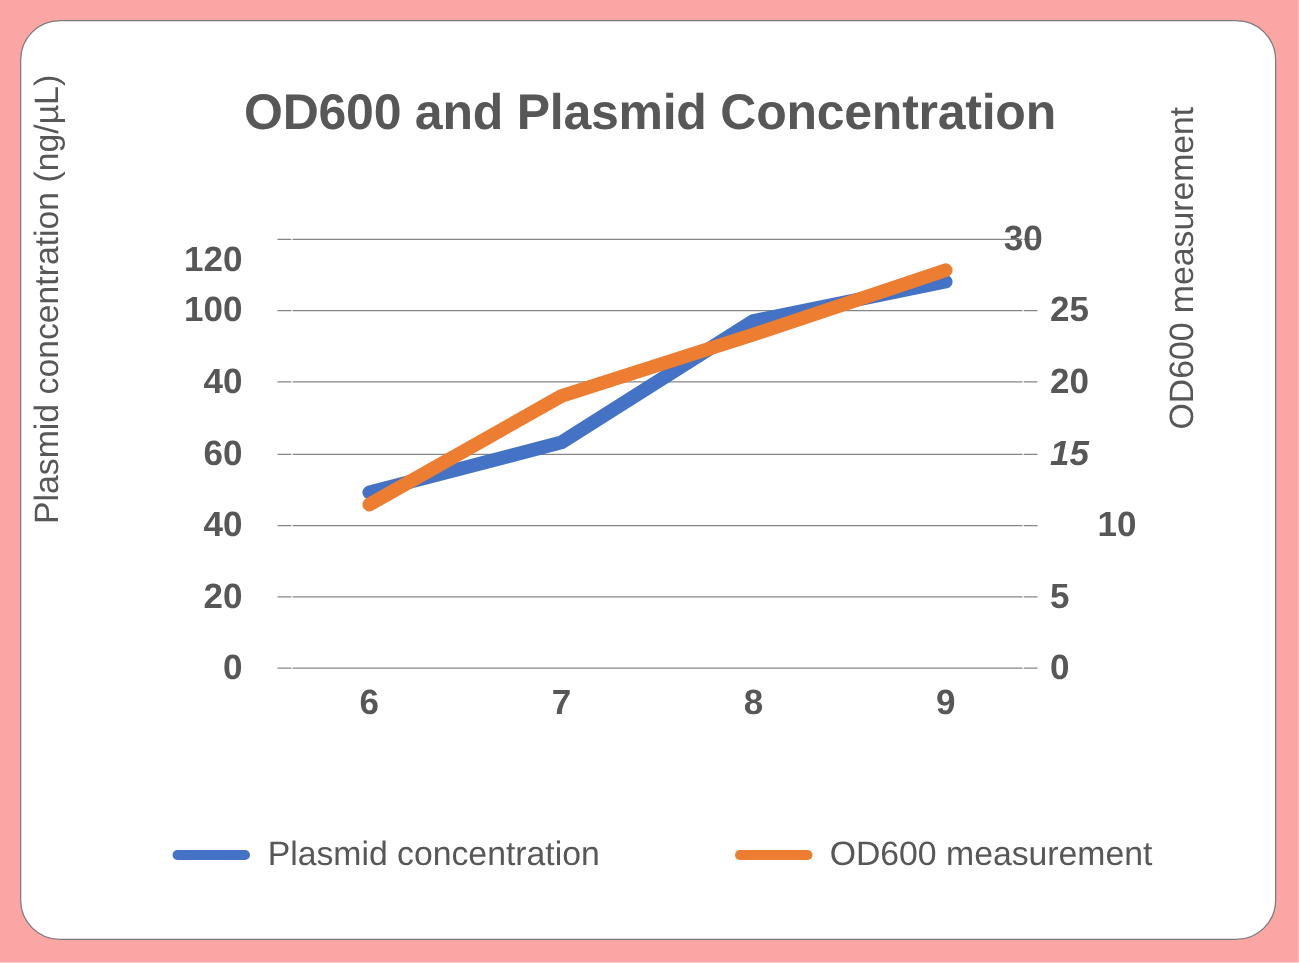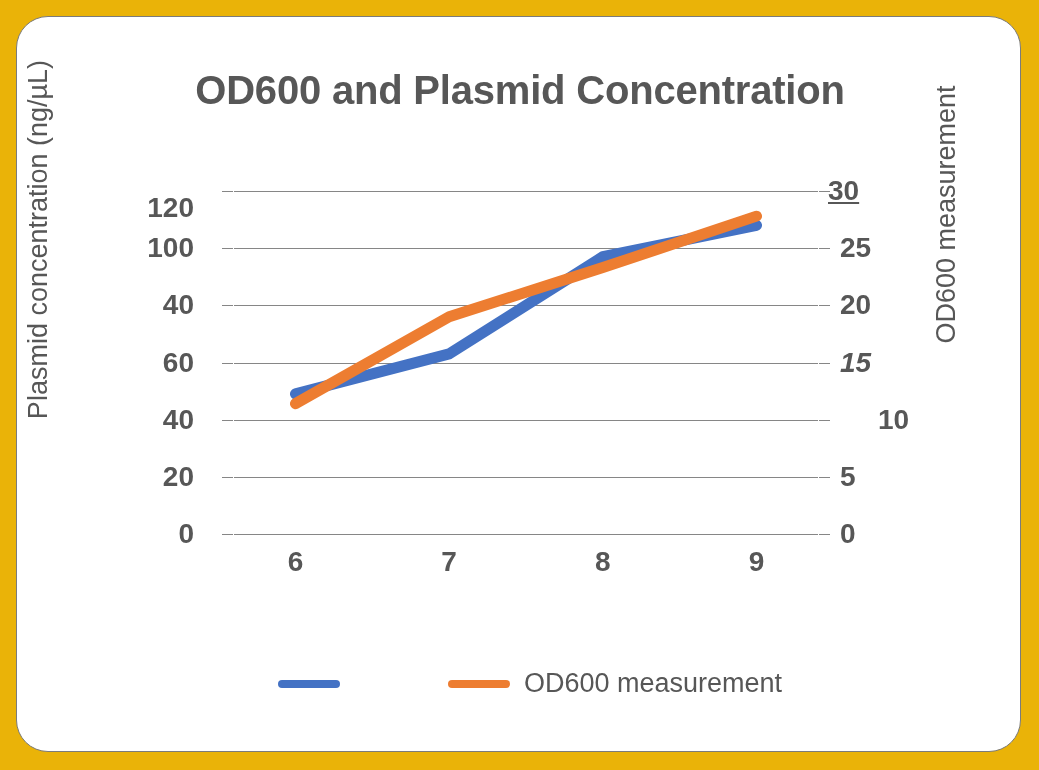--- a/index.html
+++ b/index.html
@@ -11,21 +11,21 @@
     width: 1039px;
     height: 770px;
     font-family: "Liberation Sans", sans-serif;
     overflow: hidden;
   }
   #slide {
     position: absolute;
     left: 0; top: 0;
     width: 1039px;
     height: 770px;
-    background: #eab308;
+    background: #fca5a5;
   }
   #slide-frame {
     position: absolute;
     left: 16px;
     top: 16px;
     width: 1005px;
     height: 736px;
     border: 1.4px solid #7b7b7b;
     border-radius: 32px;
     box-sizing: border-box;
@@ -190,21 +190,21 @@
       <div class="ylabel-left-wrap" style="left: 114px; top: 405.667px;">40</div>
       <div class="tickmark-left" style="left: 222px; top: 419.667px;"></div>
       <div class="ylabel-left-wrap" style="left: 114px; top: 462.833px;">20</div>
       <div class="tickmark-left" style="left: 222px; top: 476.833px;"></div>
       <div class="ylabel-left-wrap" style="left: 114px; top: 520px;">0</div>
       <div class="tickmark-left" style="left: 222px; top: 534px;"></div>
     </div>
 
   <div id="right-axis">
       <div class="tickmark-right" style="left: 819px; top: 191px;"></div>
-      <div class="ytick-right-lbl" style="left: 828px; top: 177px; text-decoration: underline;">30</div>
+      <div class="ytick-right-lbl" style="left: 803px; top: 177px;">30</div>
       <div class="tickmark-right" style="left: 819px; top: 248.167px;"></div>
       <div class="ytick-right-lbl" style="left: 840px; top: 234.167px;">25</div>
       <div class="tickmark-right" style="left: 819px; top: 305.333px;"></div>
       <div class="ytick-right-lbl" style="left: 840px; top: 291.333px;">20</div>
       <div class="tickmark-right" style="left: 819px; top: 362.5px;"></div>
       <div class="ytick-right-lbl" style="left: 840px; top: 348.5px; font-style: italic;">15</div>
       <div class="tickmark-right" style="left: 819px; top: 419.667px;"></div>
       <div class="ytick-right-lbl" style="left: 840px; top: 405.667px; margin-left: 38px;">10</div>
       <div class="tickmark-right" style="left: 819px; top: 476.833px;"></div>
       <div class="ytick-right-lbl" style="left: 840px; top: 462.833px;">5</div>
@@ -236,19 +236,20 @@
       </div>
     <svg id="series-svg" viewBox="0 0 584 343" preserveAspectRatio="none">
         <polyline points="61.47,202.94 215.16,162.92 368.84,65.74 522.53,34.30" fill="none" stroke="#4472C4" stroke-width="11" stroke-linecap="round" stroke-linejoin="round"></polyline>
         <polyline points="61.47,212.66 215.16,125.77 368.84,76.60 522.53,25.15" fill="none" stroke="#ED7D31" stroke-width="11" stroke-linecap="round" stroke-linejoin="round"></polyline>
       </svg>
   </div>
 
   <div id="legend">
       <div class="legend-item">
         <div class="legend-swatch" style="background: rgb(68, 114, 196);"></div>
+        <div class="legend-text">Plasmid concentration</div>
       </div>
       <div class="legend-item">
         <div class="legend-swatch" style="background: rgb(237, 125, 49);"></div>
         <div class="legend-text">OD600 measurement</div>
       </div>
     </div>
 </div>
 
 </body></html>

